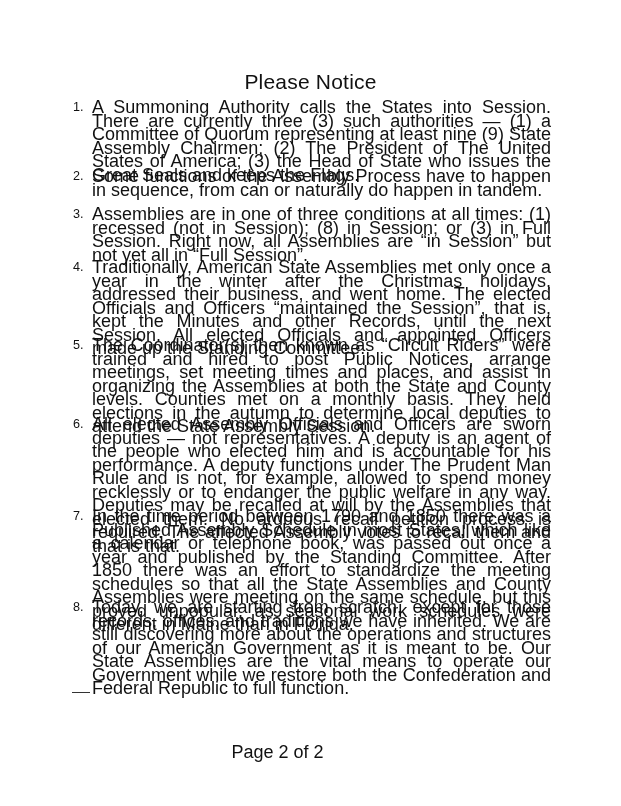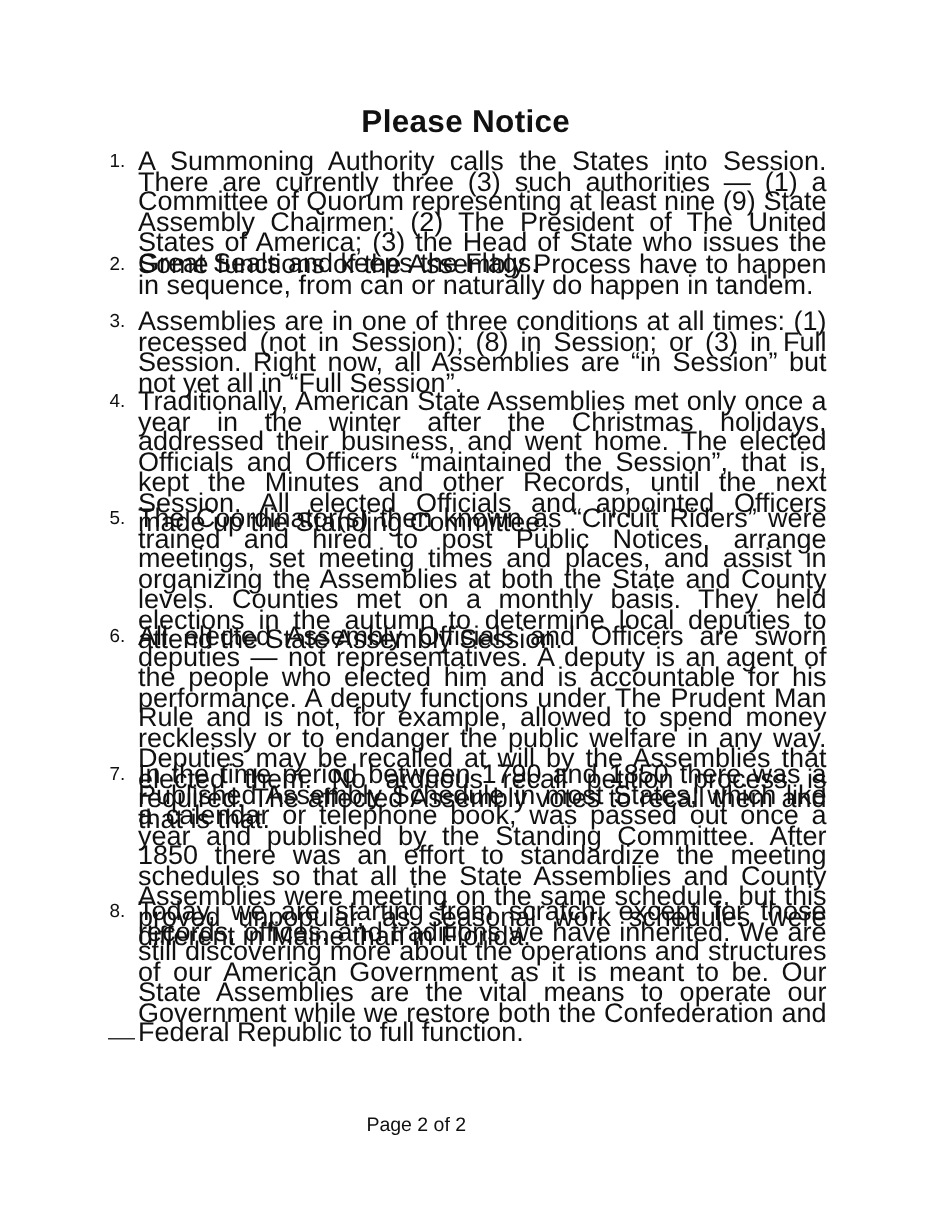--- a/index.html
+++ b/index.html
@@ -1,27 +1,27 @@
 <!DOCTYPE html>
 <html><head>
   <meta charset="utf-8">
   <style>
     html, body { margin: 0; padding: 0; background: #ffffff; }
     body { width: 621px; height: 806px; position: relative; overflow: hidden;
            font-family: "Liberation Sans", "DejaVu Sans", sans-serif; color: #111; }
     .page { position: absolute; left: 0; top: 0; width: 621px; height: 806px; background: #fff; }
     .title { position: absolute; top: 70px; left: 0; width: 621px; text-align: center;
-             font-weight: bold; font-size: 21px; letter-spacing: 0.2px; }
+             font-weight: normal; font-size: 21px; letter-spacing: 0.2px; }
     ol.items { position: absolute; left: 0; top: 101px; margin: 0; padding: 0; list-style: none; width: 621px; }
     .item { position: absolute; left: 0; width: 621px; }
     .num { position: absolute; left: 73px; font-size: 12.6px; line-height: 13.6px; }
     .text { position: absolute; left: 92px; width: 459px; font-size: 18px; line-height: 13.55px;
             text-align: justify; }
     .rule { position: absolute; left: 72px; top: 692px; width: 18px; height: 1px; background: #333; }
-    .footer { position: absolute; top: 742px; left: 0; width: 555px; text-align: center; font-size: 13px; }
+    .footer { position: absolute; top: 742px; left: 0; width: 555px; text-align: center; font-size: 18px; }
   </style>
 </head>
 <body>
 
 <div class="page">
   <div class="title">Please Notice</div>
 
   <ol class="items">
     <li class="item" style="top:0px">
       <span class="num">1.</span>

